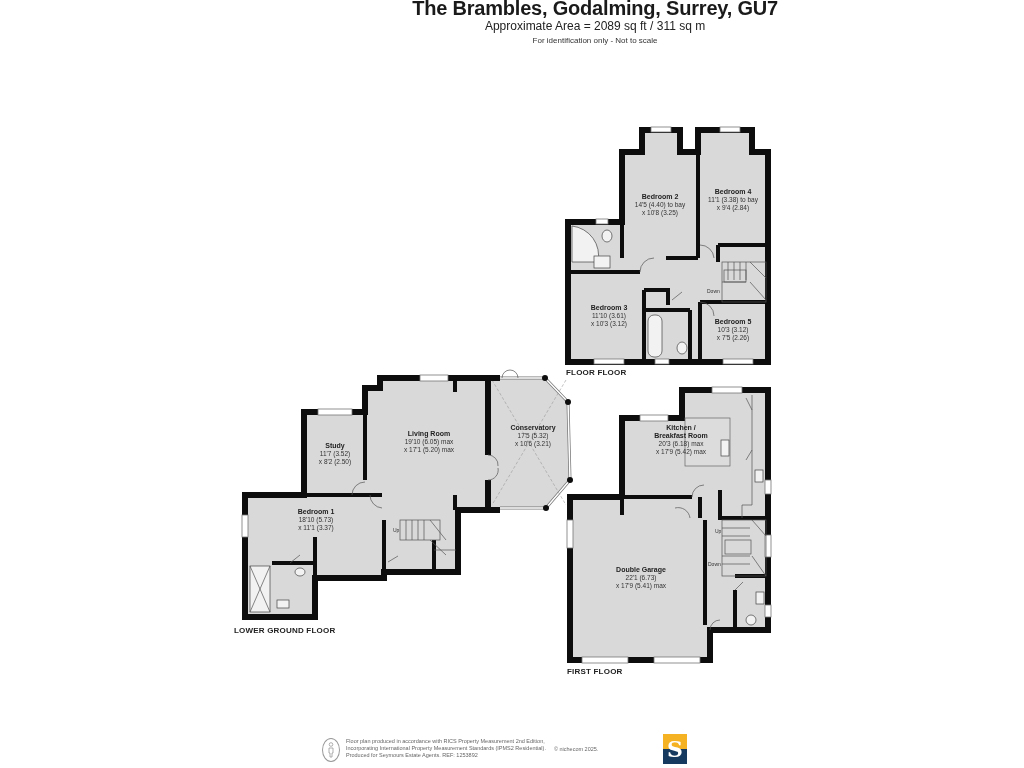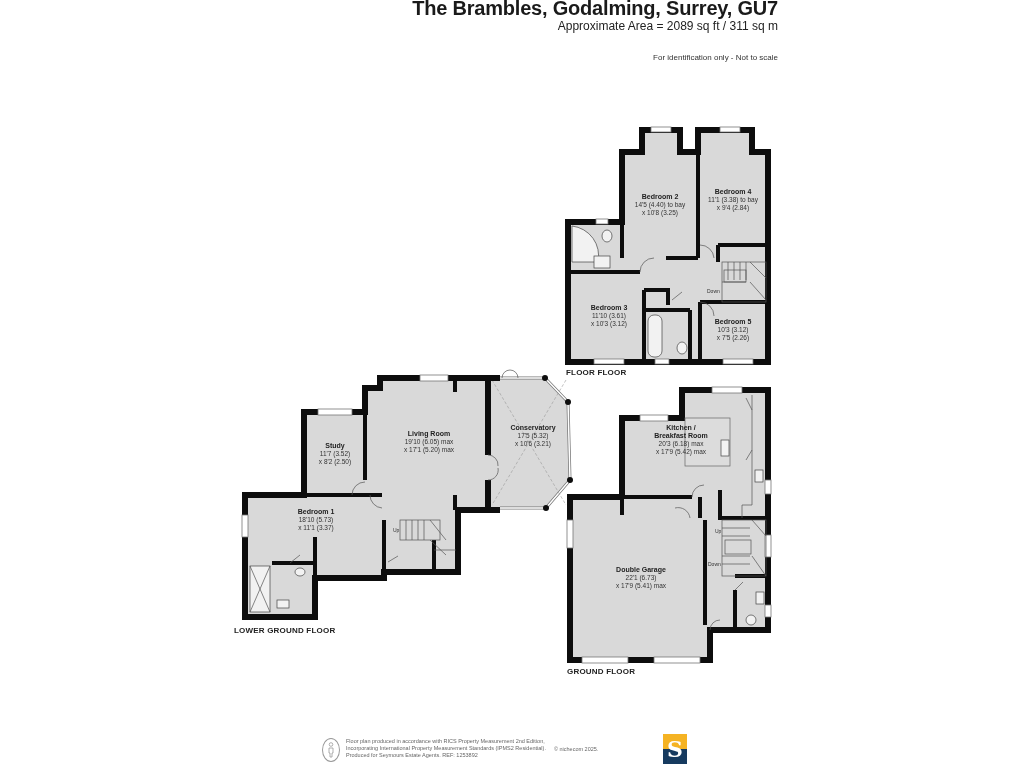--- a/index.html
+++ b/index.html
@@ -1,20 +1,20 @@
 <!DOCTYPE html>
 <html><head>
 <meta charset="utf-8">
 <style>
   html, body { margin: 0; padding: 0; background: #ffffff; }
   body { width: 1024px; height: 768px; position: relative; overflow: hidden; font-family: "Liberation Sans", sans-serif; color: #1a1a1a; }
-  .header { position: absolute; right: 246px; top: 0; text-align: right; }
+  .header { position: absolute; right: 246px; top: 0; text-align: center; }
   .title { font-size: 20px; font-weight: bold; letter-spacing: -0.2px; line-height: 22px; margin-top: -3px; }
   .area-line { font-size: 12px; line-height: 15px; color: #222; }
-  .note { font-size: 8px; color: #333; margin-top: 19px; }
+  .note { font-size: 8px; color: #333; margin-top: 2px; }
   svg.plan { position: absolute; left: 0; top: 0; }
   .room-label { position: absolute; text-align: center; font-size: 6.5px; line-height: 8px; color: #333; transform: translateX(-50%); white-space: nowrap; }
   .room-label .name { font-weight: bold; font-size: 7px; color: #222; }
   .floor-label { position: absolute; font-size: 8px; font-weight: bold; color: #222; letter-spacing: 0.2px; }
   .stair-label { position: absolute; font-size: 5px; color: #333; }
   .footer { position: absolute; left: 322px; top: 738px; display: flex; align-items: flex-start; }
   .footer-icon { width: 16px; height: 22px; border: 1px solid #999; border-radius: 50%; margin-right: 6px; display: flex; align-items: center; justify-content: center; }
   .footer-text { font-size: 5.5px; line-height: 7.2px; color: #666; }
   .copyright { font-size: 5.5px; color: #666; margin-left: 8px; margin-top: 8px; }
   .logo { position: absolute; left: 663px; top: 734px; width: 24px; height: 30px; }
@@ -236,21 +236,21 @@
   <div>20'3 (6.18) max</div>
   <div>x 17'9 (5.42) max</div>
 </div>
 <div class="room-label" style="left:641px;top:566px">
   <div class="name">Double Garage</div>
   <div>22'1 (6.73)</div>
   <div>x 17'9 (5.41) max</div>
 </div>
 <div class="stair-label" style="left:715px;top:528px">Up</div>
 <div class="stair-label" style="left:708px;top:561px">Down</div>
-<div class="floor-label" style="left:567px;top:667px">GROUND FLOOR</div>
+<div class="floor-label" style="left:567px;top:667px">FIRST FLOOR</div>
 
 <div class="footer">
   <div class="footer-icon">
     <svg width="8" height="16" viewBox="0 0 8 16">
         <circle cx="4" cy="2.5" r="1.8" fill="none" stroke="#999" stroke-width="0.8"></circle>
         <path d="M2,6 L6,6 L6,11 L5,11 L5,15 L3,15 L3,11 L2,11 Z" fill="none" stroke="#999" stroke-width="0.8"></path>
       </svg>
   </div>
   <div class="footer-text">
     <div>Floor plan produced in accordance with RICS Property Measurement 2nd Edition,</div>

